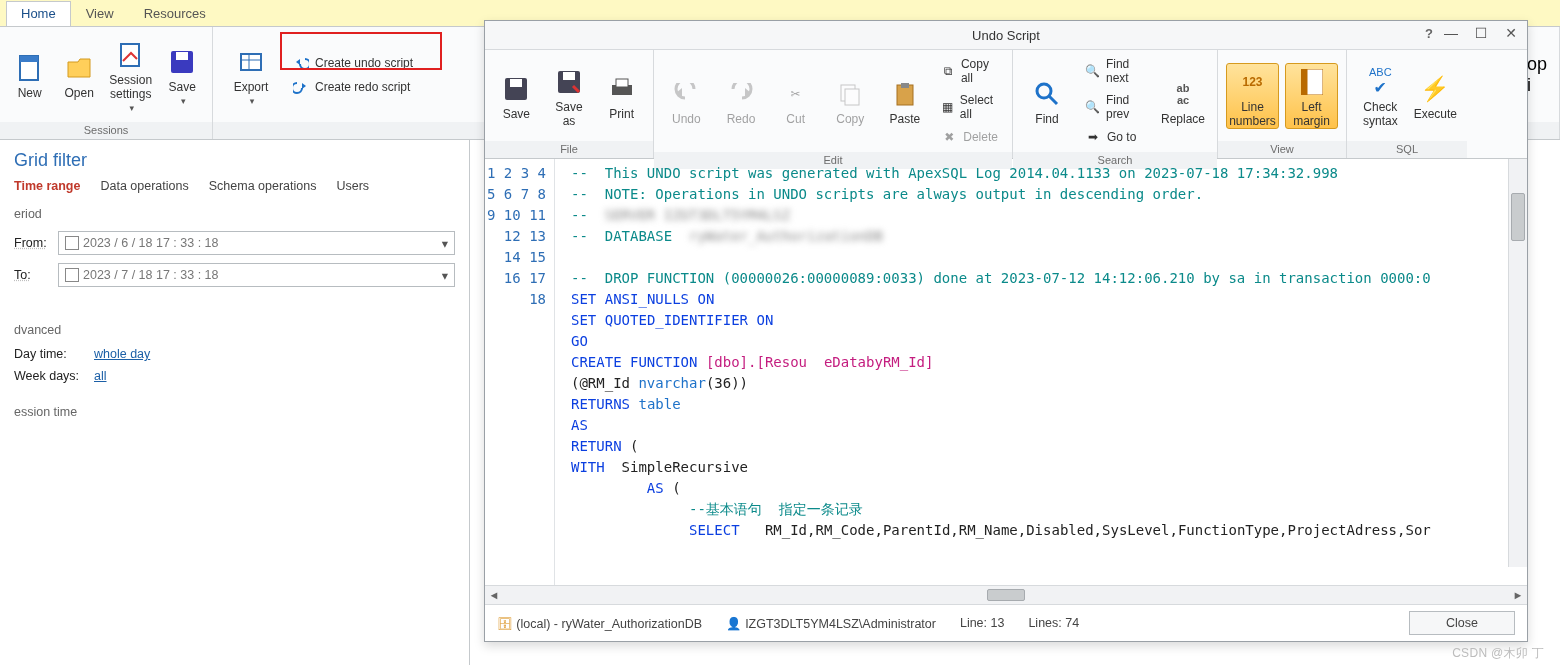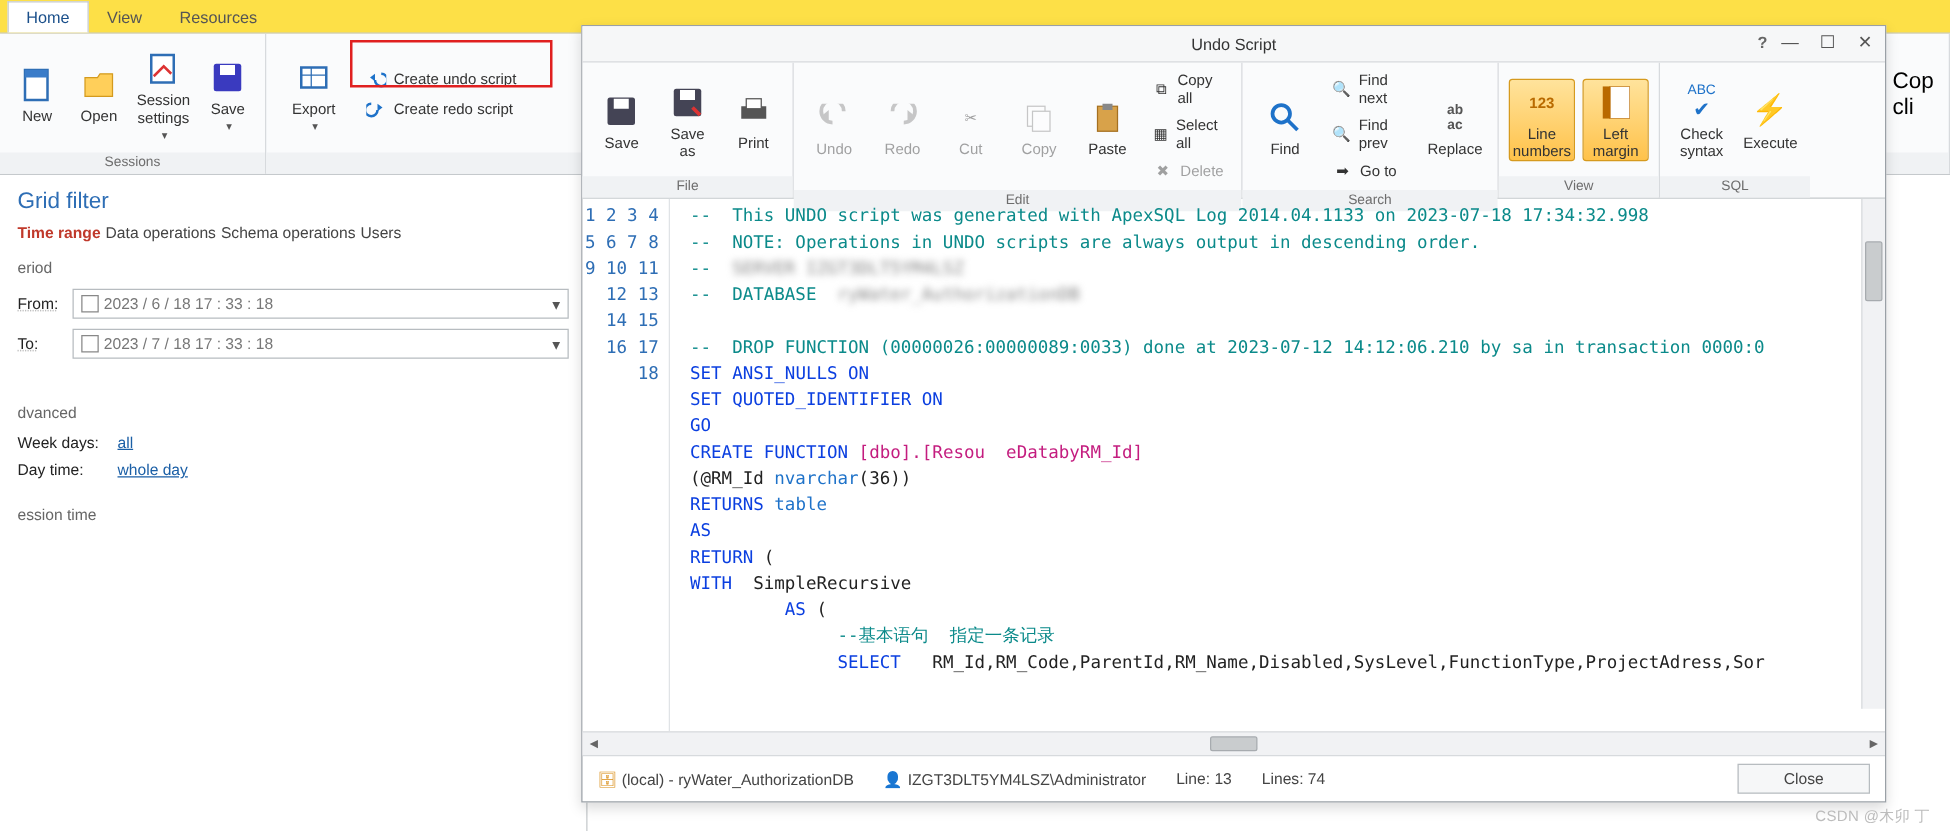--- a/index.html
+++ b/index.html
@@ -1,47 +1,47 @@
 <!DOCTYPE html>
 <html><head>
 <meta charset="utf-8">
 <style>
 html,body{margin:0;padding:0;font-family:"Segoe UI",Arial,sans-serif;font-size:13px;color:#222;background:#fff;width:1560px;height:665px;overflow:hidden}
 
-.main-tabs{height:26px;background:#fde047;border-bottom:1px solid #c5c9cc;display:flex;align-items:flex-end;padding-left:6px}
+.main-tabs{height:26px;background:#fef9c3;border-bottom:1px solid #c5c9cc;display:flex;align-items:flex-end;padding-left:6px}
 .main-tab{padding:4px 14px 5px;border:1px solid transparent;border-bottom:none;color:#555;cursor:default}
 .main-tab.active{background:#fff;border-color:#c5c9cc;color:#1a4f8a}
 
 .ribbon{height:112px;background:#fafbfc;border-bottom:1px solid #c5c9cc;display:flex}
 .rgrp{border-right:1px solid #d7dadd;display:flex;flex-direction:column;align-items:stretch}
 .rgrp-body{flex:1;display:flex;align-items:center;gap:6px;padding:4px 8px}
 .rgrp-lbl{text-align:center;font-size:11px;color:#6d6d6d;padding:2px 0 3px;background:#f0f2f4}
 .big-btn{display:flex;flex-direction:column;align-items:center;justify-content:flex-start;gap:2px;width:56px;padding:2px 2px 0;text-align:center;font-size:12px;color:#333;cursor:default}
 .big-btn.two{width:62px}
 .big-btn .ico{width:32px;height:32px;display:flex;align-items:center;justify-content:center}
 .mini-col{display:flex;flex-direction:column;gap:2px}
 .mini-btn{display:flex;align-items:center;gap:6px;padding:3px 6px;font-size:12px;color:#333;cursor:default}
 .mini-btn .sico{width:16px;height:16px;display:inline-flex;align-items:center;justify-content:center}
 .redbox{position:absolute;left:280px;top:32px;width:158px;height:34px;border:2px solid #e02020;pointer-events:none}
 .arrow-down{font-size:9px;color:#555;margin-left:2px}
 
 .content{display:flex;height:calc(665px - 26px - 112px)}
 .side{width:470px;padding:10px 14px 0;box-sizing:border-box;border-right:1px solid #c5c9cc;overflow:hidden}
 .side h2{margin:0 0 8px;font-weight:normal;font-size:18px;color:#2e6eb5}
-.side-tabs{display:flex;gap:4px;font-size:12.5px;color:#444;margin-bottom:14px}
+.side-tabs{display:flex;gap:20px;font-size:12.5px;color:#444;margin-bottom:14px}
 .side-tabs span{cursor:default}
 .side-tabs .sel{color:#c0392b;font-weight:600}
 .sec-hdr{font-size:12.5px;color:#666;margin:6px 0 10px}
 .row{display:flex;align-items:center;gap:0;margin:8px 0;font-size:12.5px}
 .row label{width:44px;text-decoration:underline dotted rgba(0,0,0,.25);cursor:default}
 .datebox{display:flex;align-items:center;gap:4px;border:1px solid #b7bcc0;height:22px;padding:0 6px;flex:1;color:#777}
 .datebox .cb{width:12px;height:12px;border:1px solid #888}
 .linkish{color:#1b5fa6;text-decoration:underline;cursor:default}
 
-.uwin{position:absolute;left:465px;top:20px;width:1042px;height:620px;background:#fff;border:1px solid #9aa0a6;box-shadow:0 4px 10px rgba(0,0,0,.15);display:flex;flex-direction:column}
+.uwin{position:absolute;left:484px;top:20px;width:1042px;height:620px;background:#fff;border:1px solid #9aa0a6;box-shadow:0 4px 10px rgba(0,0,0,.15);display:flex;flex-direction:column}
 .uwin-title{height:28px;display:flex;align-items:center;justify-content:center;position:relative;background:#f6f7f8;border-bottom:1px solid #d7dadd;font-size:13px;color:#333}
 .uwin-ctrl{position:absolute;right:6px;top:4px;display:flex;gap:10px;color:#555;font-size:14px}
 .uwin-ctrl span{width:20px;text-align:center;cursor:default}
 .uwin-help{position:absolute;right:94px;top:5px;color:#666;font-weight:bold;cursor:default}
 .uwin-ribbon{height:108px;background:#fafbfc;border-bottom:1px solid #c5c9cc;display:flex}
 .view-active .big-btn{background:linear-gradient(#ffe39c,#ffc24a);border:1px solid #d69a1e;border-radius:3px}
 .editor-wrap{flex:1;display:flex;overflow:hidden;position:relative}
 .gutter{width:70px;background:#fff;border-right:1px solid #e0e3e6;text-align:right;padding:4px 8px 0 0;box-sizing:border-box;font-family:Consolas,monospace;font-size:14px;color:#2e6eb5;line-height:21px}
 .code{flex:1;padding:4px 0 0 16px;font-family:Consolas,monospace;font-size:14px;line-height:21px;white-space:pre;overflow:hidden;color:#222}
 .c-cm{color:#0b8a8a}
@@ -180,26 +180,26 @@
     <div class="row">
       <label>To:</label>
       <div class="datebox">
         <span class="cb"></span>
         <span>2023 /  7 / 18   17 : 33 : 18</span>
         <span style="margin-left:auto;color:#555">▾</span>
       </div>
     </div>
     <div class="sec-hdr" style="margin-top:36px">dvanced</div>
     <div class="row">
+        <span style="width:80px">Day time:</span>
+        <span class="linkish">whole day</span>
+      </div>
+    <div class="row">
         <span style="width:80px">Week days:</span>
         <span class="linkish">all</span>
-      </div>
-    <div class="row">
-        <span style="width:80px">Day time:</span>
-        <span class="linkish">whole day</span>
       </div>
     <div class="sec-hdr" style="margin-top:22px">ession time</div>
   </div>
 </div>
 
 <div class="uwin">
   <div class="uwin-title">
     <span>Undo Script</span>
     <span class="uwin-help">?</span>
     <div class="uwin-ctrl">

